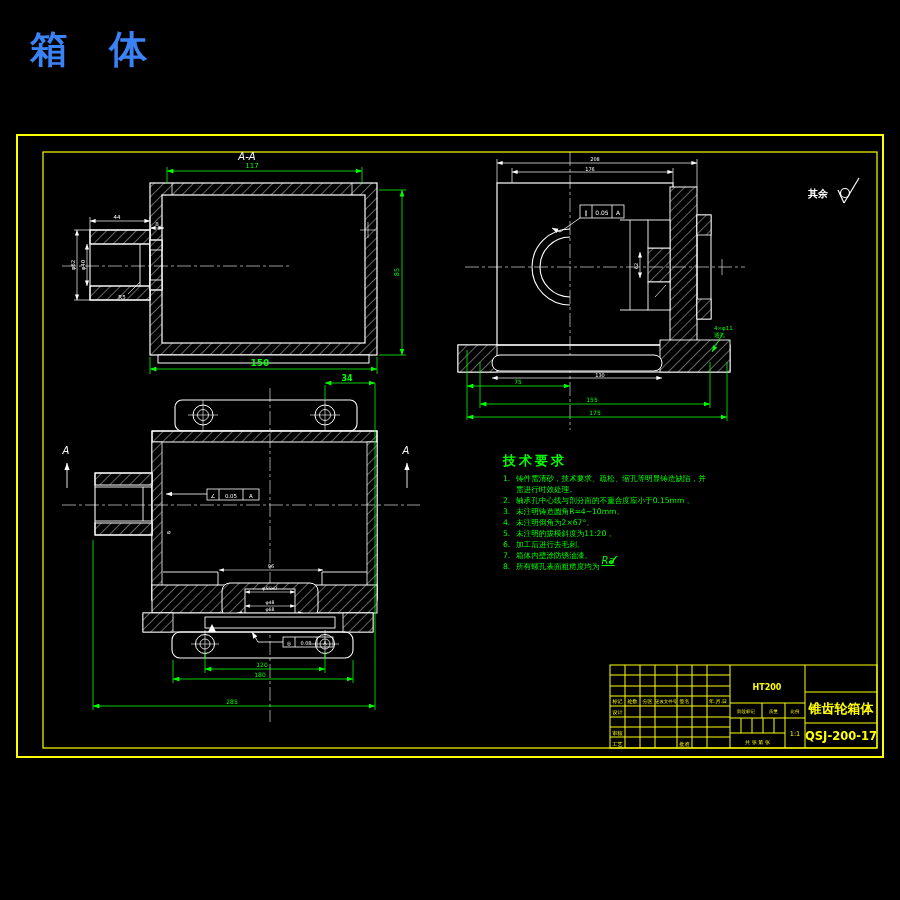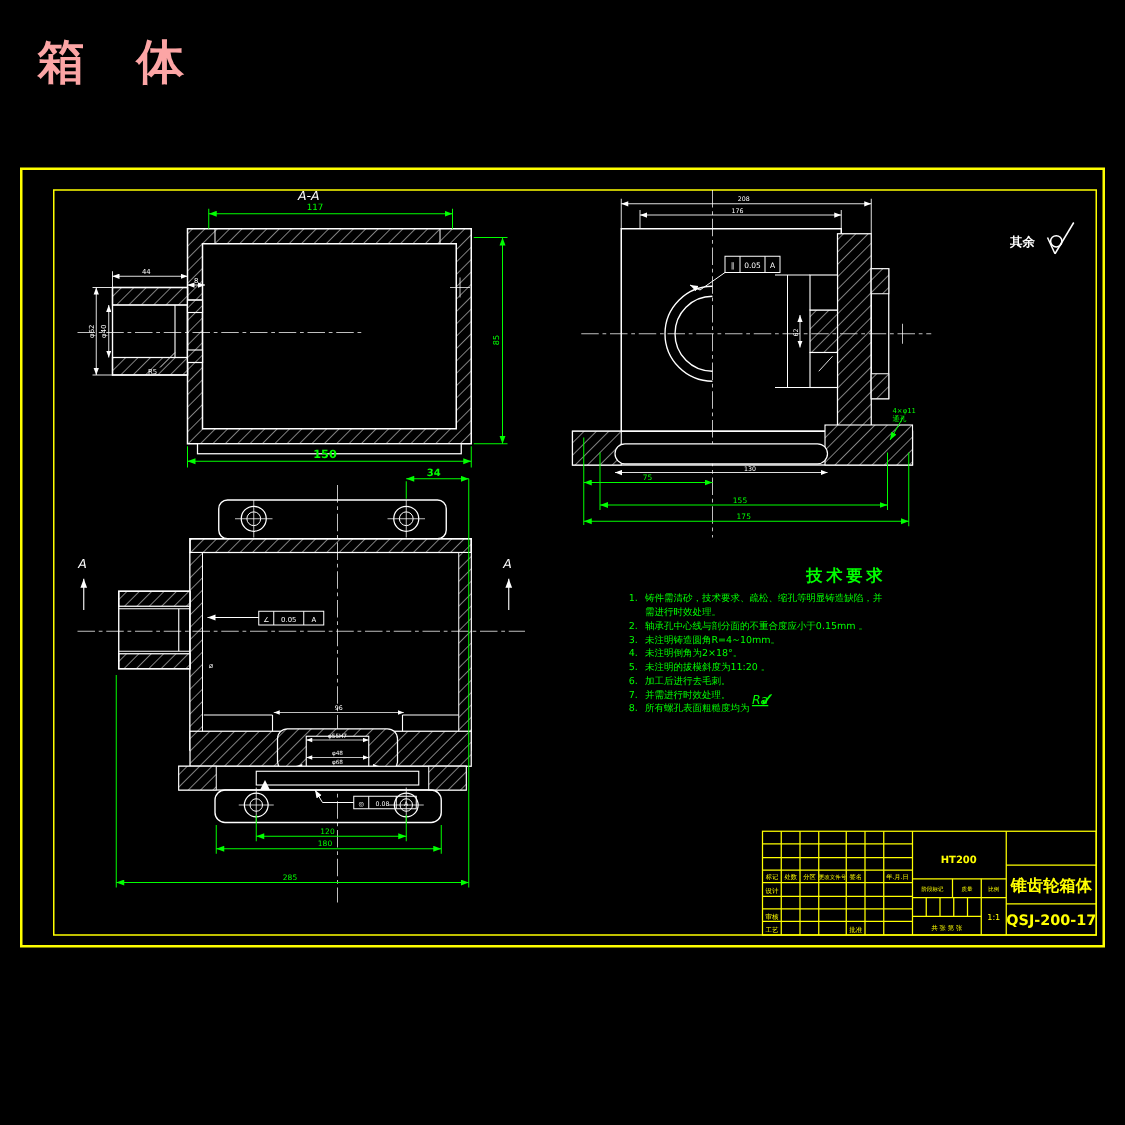--- a/index.html
+++ b/index.html
@@ -1,22 +1,22 @@
 <!DOCTYPE html>
 <html><head>
 <meta charset="utf-8">
 <style>
   html,body{margin:0;padding:0;background:#000;width:900px;height:900px;overflow:hidden;}
   body{font-family:"DejaVu Sans","Liberation Sans",sans-serif;position:relative;}
-  .page-title{position:absolute;left:30px;top:24px;color:#fca5a5;font-family:"DejaVu Serif","Liberation Serif",serif;
+  .page-title{position:absolute;left:30px;top:24px;color:#3b82f6;font-family:"DejaVu Serif","Liberation Serif",serif;
     font-size:38px;font-weight:bold;letter-spacing:14px;}
   svg{position:absolute;left:0;top:0;}
   
   .tech-req{position:absolute;left:503px;top:452px;width:206px;color:#00ff00;}
-  .tech-req .tr-title{text-align:right;font-size:13px;font-weight:bold;letter-spacing:3px;margin-bottom:3px;}
+  .tech-req .tr-title{text-align:left;font-size:13px;font-weight:bold;letter-spacing:3px;margin-bottom:3px;}
   .tr-item{display:flex;font-size:7.6px;line-height:1.45;}
   .tr-num{width:13px;flex:none;}
   .tr-text{flex:1;}
   .ra-wrap{position:relative;display:inline-block;width:26px;height:12px;vertical-align:middle;}
   .ra-label{position:absolute;left:2px;top:-7px;font-style:italic;font-size:10px;text-decoration:underline;}
   .ra-check{position:absolute;left:8px;top:-8px;font-size:15px;line-height:1;}
 </style>
 </head>
 <body>
 
@@ -364,33 +364,33 @@
   <div class="tr-item">
       <span class="tr-num">2.</span>
       <span class="tr-text">轴承孔中心线与剖分面的不重合度应小于0.15mm 。</span>
     </div>
   <div class="tr-item">
       <span class="tr-num">3.</span>
       <span class="tr-text">未注明铸造圆角R=4~10mm。</span>
     </div>
   <div class="tr-item">
       <span class="tr-num">4.</span>
-      <span class="tr-text">未注明倒角为2×18°。</span>
+      <span class="tr-text">未注明倒角为2×67°。</span>
     </div>
   <div class="tr-item">
       <span class="tr-num">5.</span>
       <span class="tr-text">未注明的拔模斜度为11:20 。</span>
     </div>
   <div class="tr-item">
       <span class="tr-num">6.</span>
       <span class="tr-text">加工后进行去毛刺。</span>
     </div>
   <div class="tr-item">
       <span class="tr-num">7.</span>
-      <span class="tr-text">并需进行时效处理。</span>
+      <span class="tr-text">箱体内壁涂防锈油漆。</span>
     </div>
   <div class="tr-item">
     <span class="tr-num">8.</span>
     <span class="tr-text">
       <span>所有螺孔表面粗糙度均为</span><span class="ra-wrap"><span class="ra-label">Ra</span><span class="ra-check">✓</span></span>
     </span>
   </div>
 </div>
 
 </body></html>

